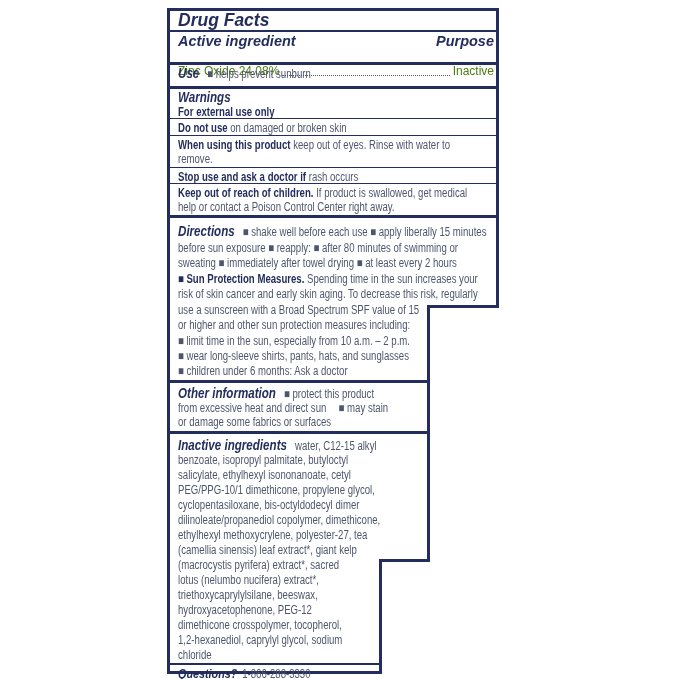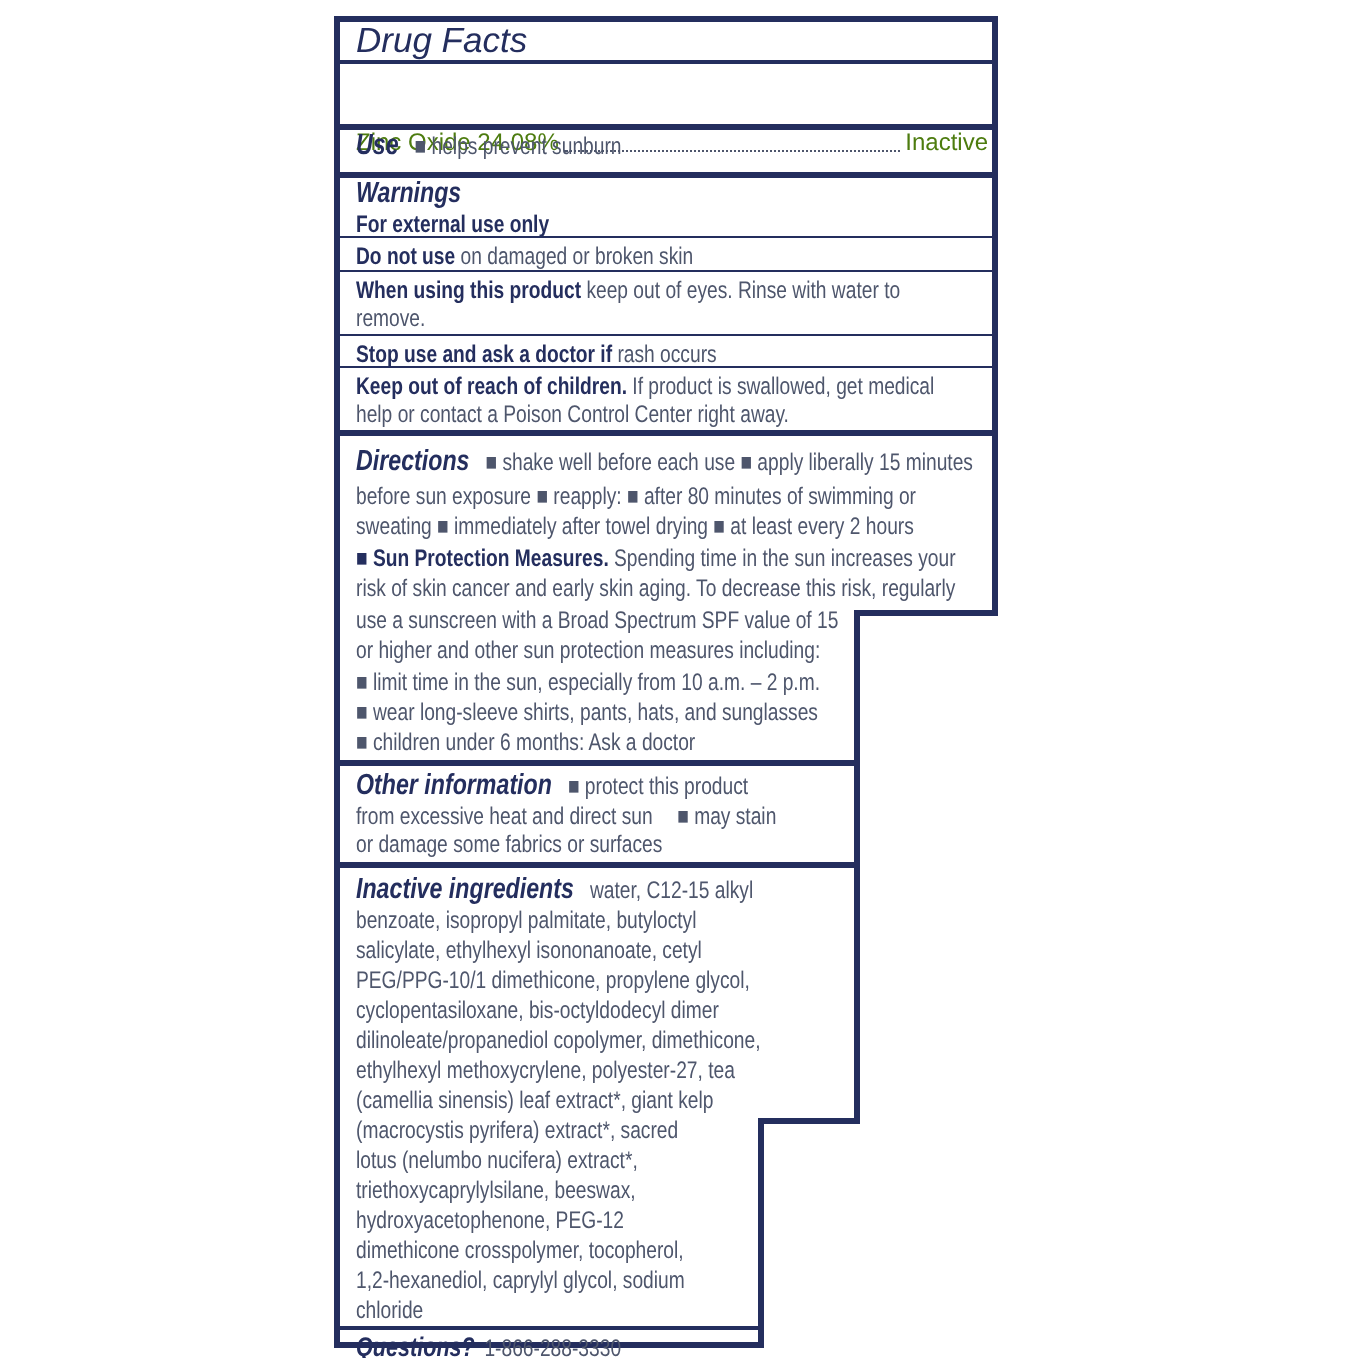--- a/index.html
+++ b/index.html
@@ -5,40 +5,44 @@
   html,body{margin:0;padding:0;background:#ffffff;}
   #canvas{position:relative;width:679px;height:679px;background:#fff;overflow:hidden;
           font-family:"Liberation Sans", sans-serif;color:#4e566c;}
   svg.outline{position:absolute;left:0;top:0;}
   .bar{position:absolute;background:#242e5e;}
   .ln{position:absolute;left:178px;white-space:nowrap;transform:scaleX(0.8);transform-origin:0 0;
       font-size:12px;line-height:14px;color:#4e566c;}
   .ln .h{font-weight:bold;font-style:italic;font-size:14.5px;color:#242e5e;margin-right:10px;}
   .ln .b{font-weight:bold;color:#242e5e;}
   .ln .r{color:#4e566c;}
-  .ln-title{position:absolute;left:178px;top:10px;font-weight:normal;font-style:italic;
+  .ln-title{position:absolute;left:178px;top:10px;font-weight:bold;font-style:italic;
       font-size:17.5px;color:#242e5e;white-space:nowrap;}
   .row-flex{position:absolute;left:178px;width:316px;display:flex;justify-content:space-between;
       align-items:flex-end;}
   .ai-head{top:33px;font-weight:bold;font-style:italic;font-size:14.5px;color:#242e5e;}
   .ai-row{top:64px;font-size:12px;color:#4d7c0f;}
   .leader{flex:1 1 auto;border-bottom:1.6px dotted #4e566c;margin:0 3px 2px 3px;}
 </style>
 </head>
 <body>
 
 <div id="canvas">
 
   <svg class="outline" width="679" height="679" viewBox="0 0 679 679">
     <path d="M168.5 9.5 H497.5 V306.5 H428.5 V560.5 H380.5 V672.5 H168.5 Z" fill="none" stroke="#242e5e" stroke-width="3"></path>
   </svg>
 
   <div class="ln-title">Drug Facts</div>
   <div class="bar" style="left:170px;top:30px;width:327px;height:1.6px"></div>
 
+  <div class="row-flex ai-head">
+    <span>Active ingredient</span>
+    <span>Purpose</span>
+  </div>
   <div class="row-flex ai-row">
     <span>Zinc Oxide 24.08%</span>
     <span class="leader"></span>
     <span>Inactive</span>
   </div>
 
   <div class="bar" style="left:170px;top:62px;width:327px;height:3px"></div>
 
   <div class="ln" style="top:66px">
     <span class="h">Use</span><span class="r">■ helps prevent sunburn</span>

